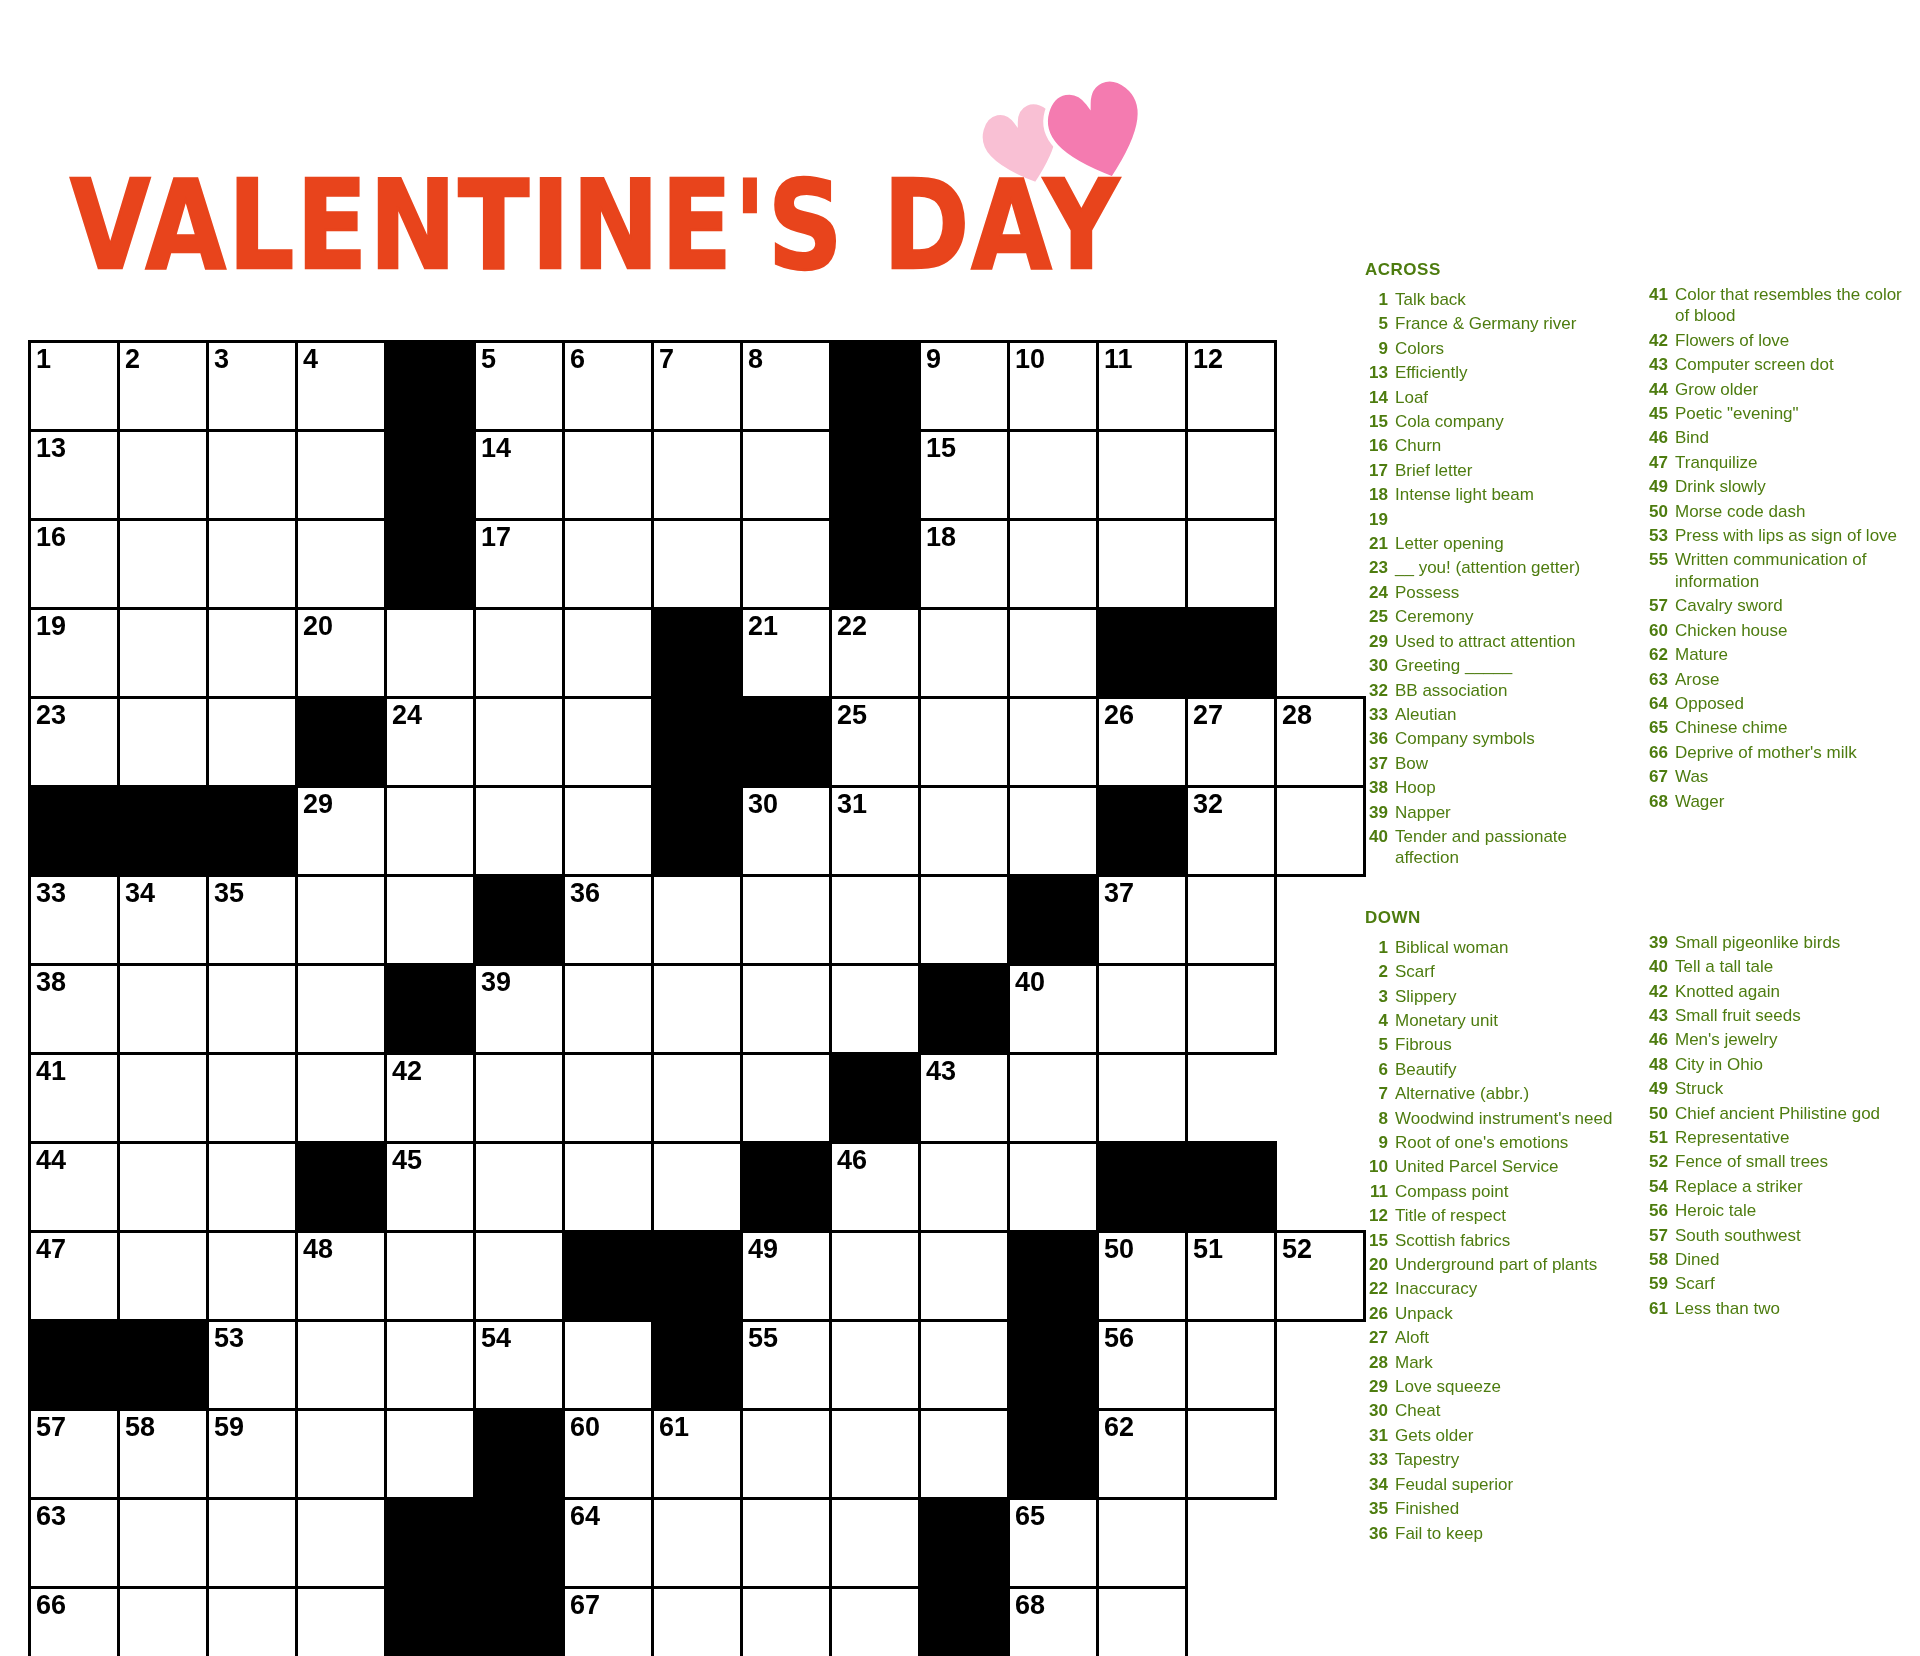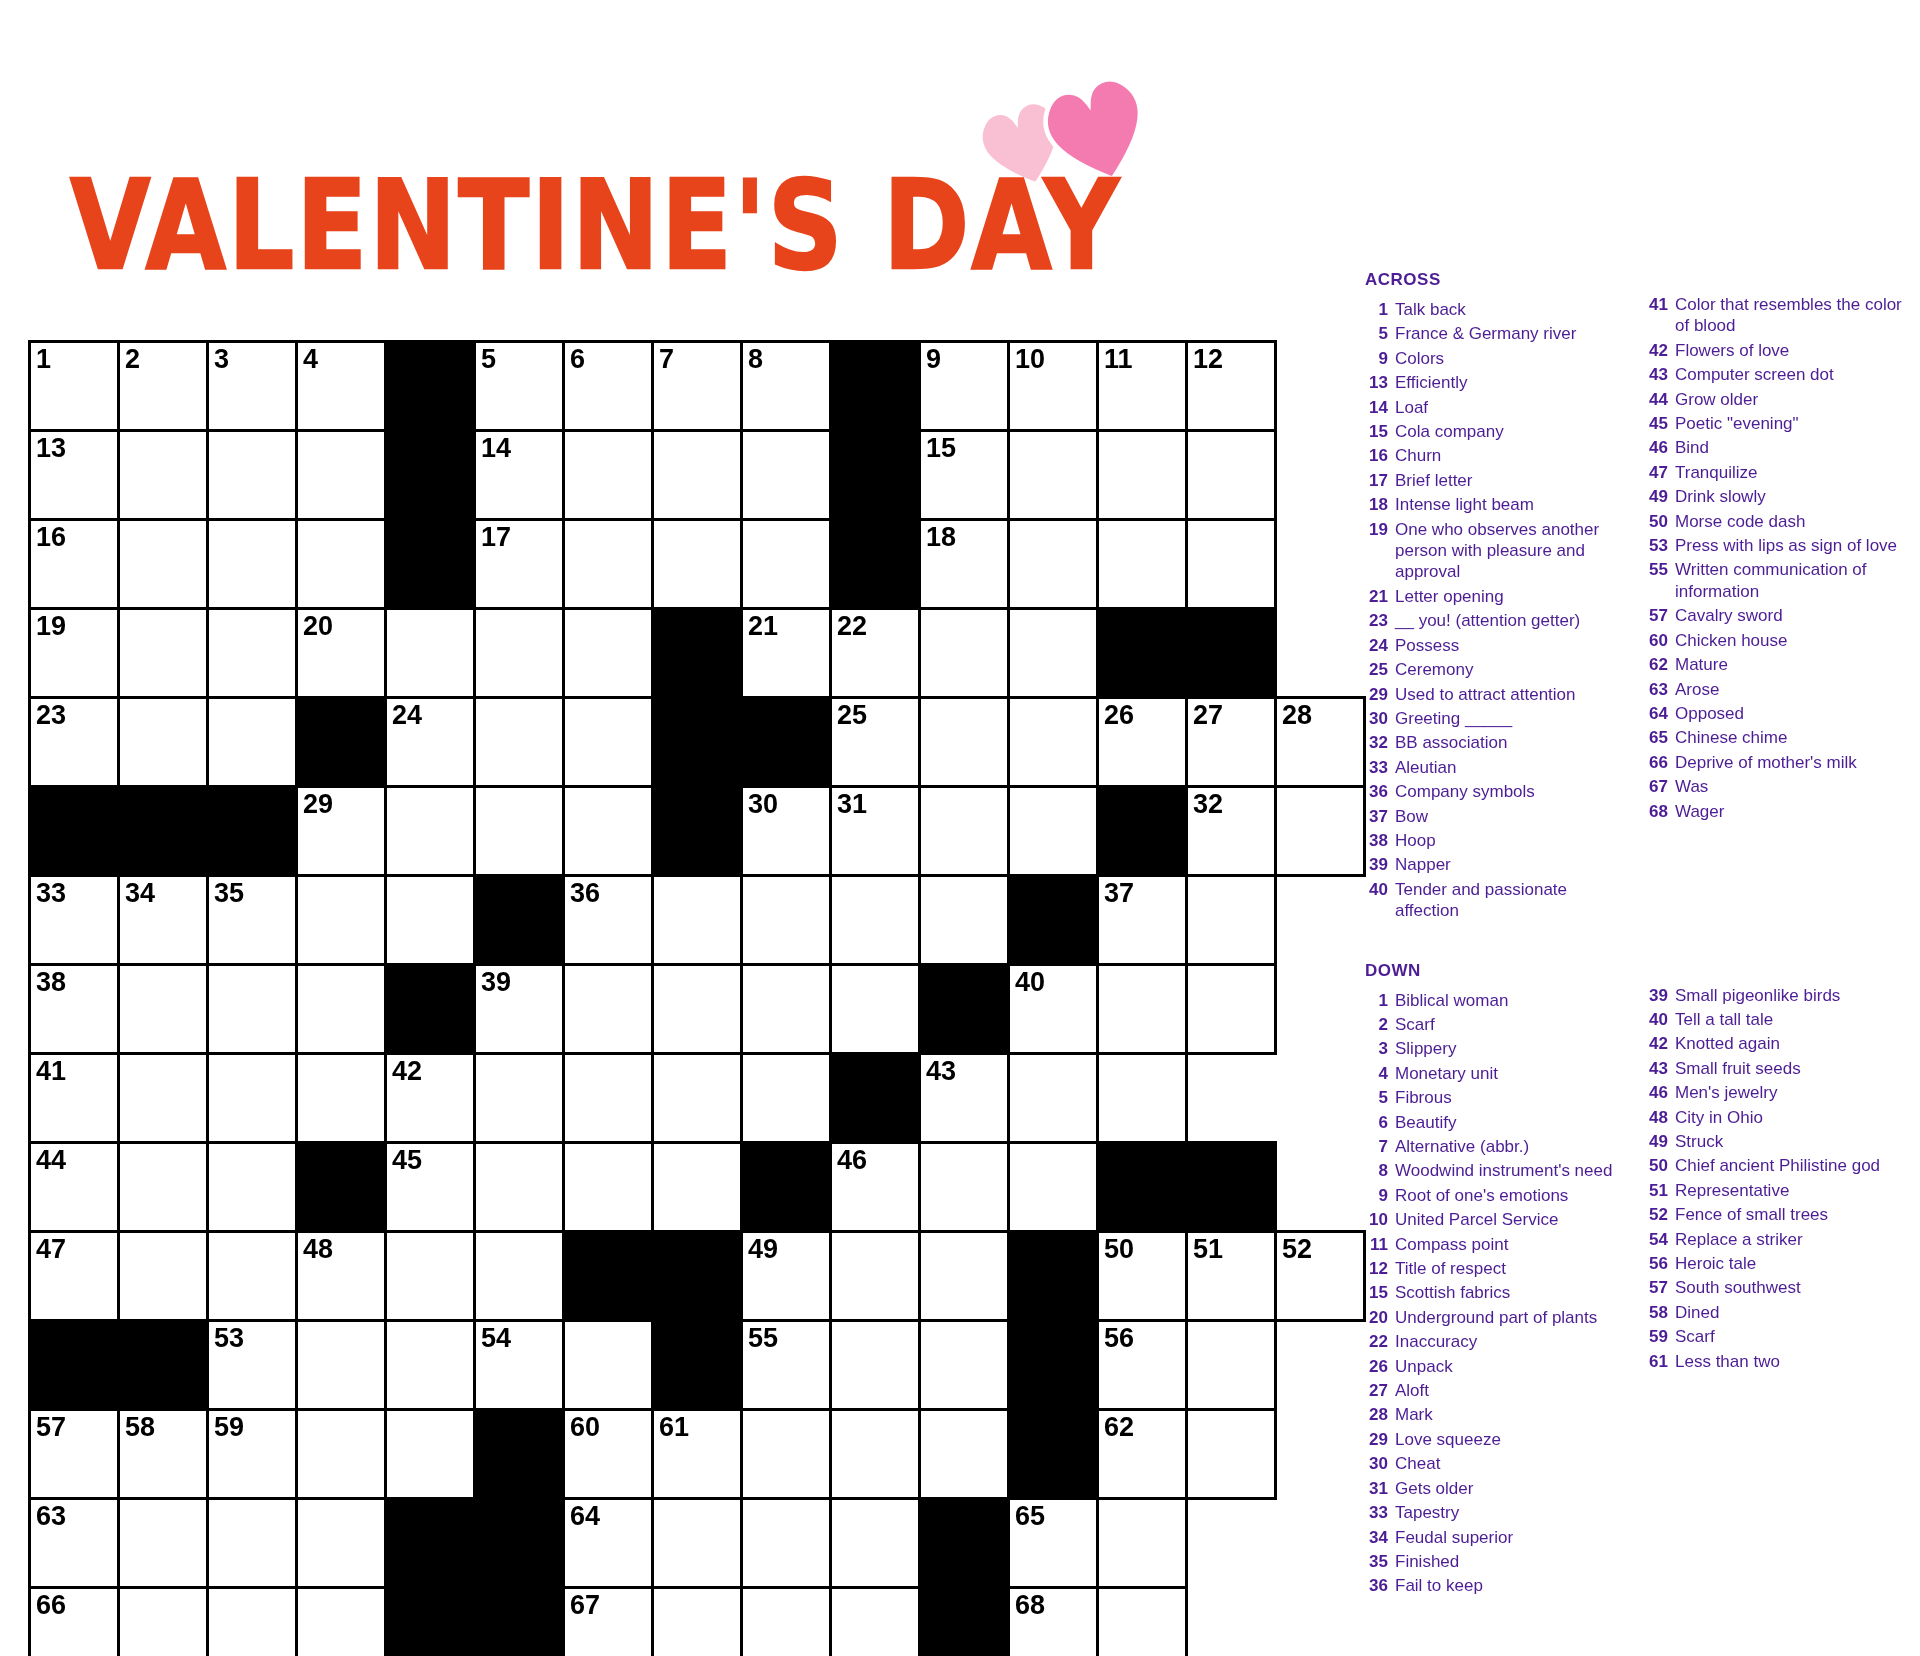--- a/index.html
+++ b/index.html
@@ -70,24 +70,24 @@
     font-weight: bold;
     font-family: "Liberation Sans", sans-serif;
     color: #000;
     line-height: 1.05;
   }
 
   
   #clues {
     position: absolute;
     left: 1365px;
-    top: 270px;
+    top: 260px;
     width: 545px;
     font-size: 17px;
-    color: #4c1d95;
+    color: #4d7c0f;
   }
   .clue-section-title {
     font-weight: bold;
     font-size: 17px;
     letter-spacing: 0.5px;
     margin-bottom: 9px;
   }
   .col-pair {
     display: flex;
     gap: 22px;
@@ -554,21 +554,20 @@
           <div class="clue">
             <span class="cn">17</span>
             <span class="ct">Brief letter</span>
           </div>
           <div class="clue">
             <span class="cn">18</span>
             <span class="ct">Intense light beam</span>
           </div>
           <div class="clue">
             <span class="cn">19</span>
-            <span class="ct">One who observes another person with pleasure and approval</span>
           </div>
           <div class="clue">
             <span class="cn">21</span>
             <span class="ct">Letter opening</span>
           </div>
           <div class="clue">
             <span class="cn">23</span>
             <span class="ct">__ you! (attention getter)</span>
           </div>
           <div class="clue">

